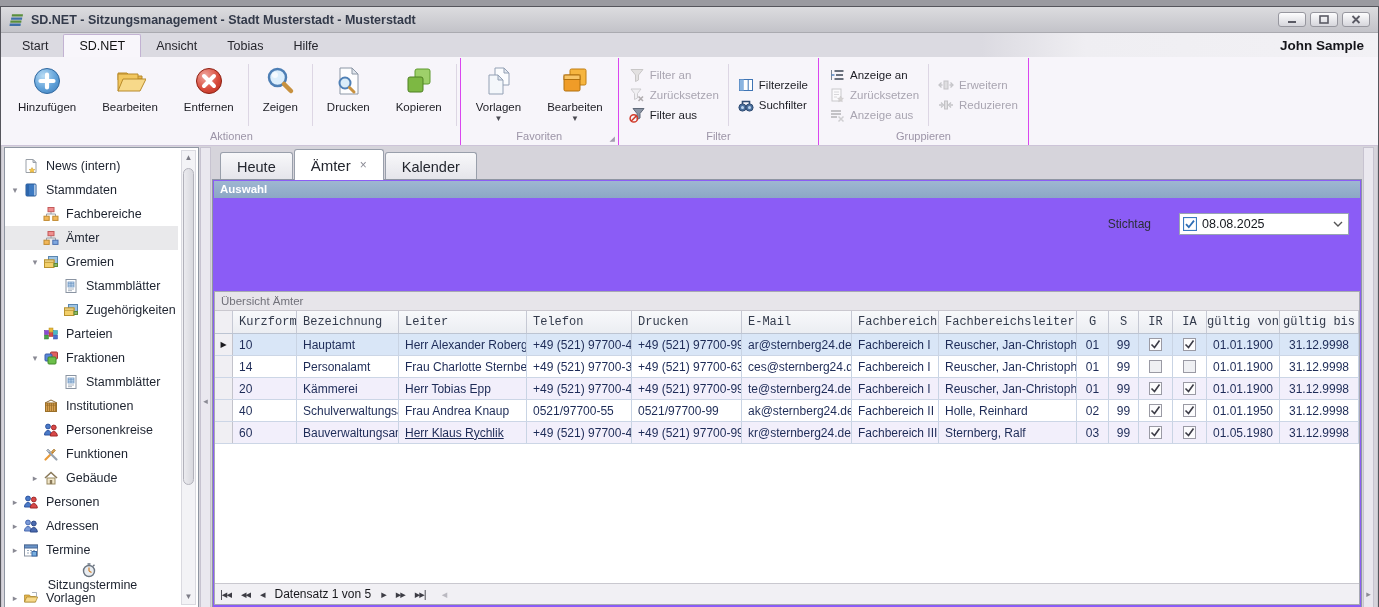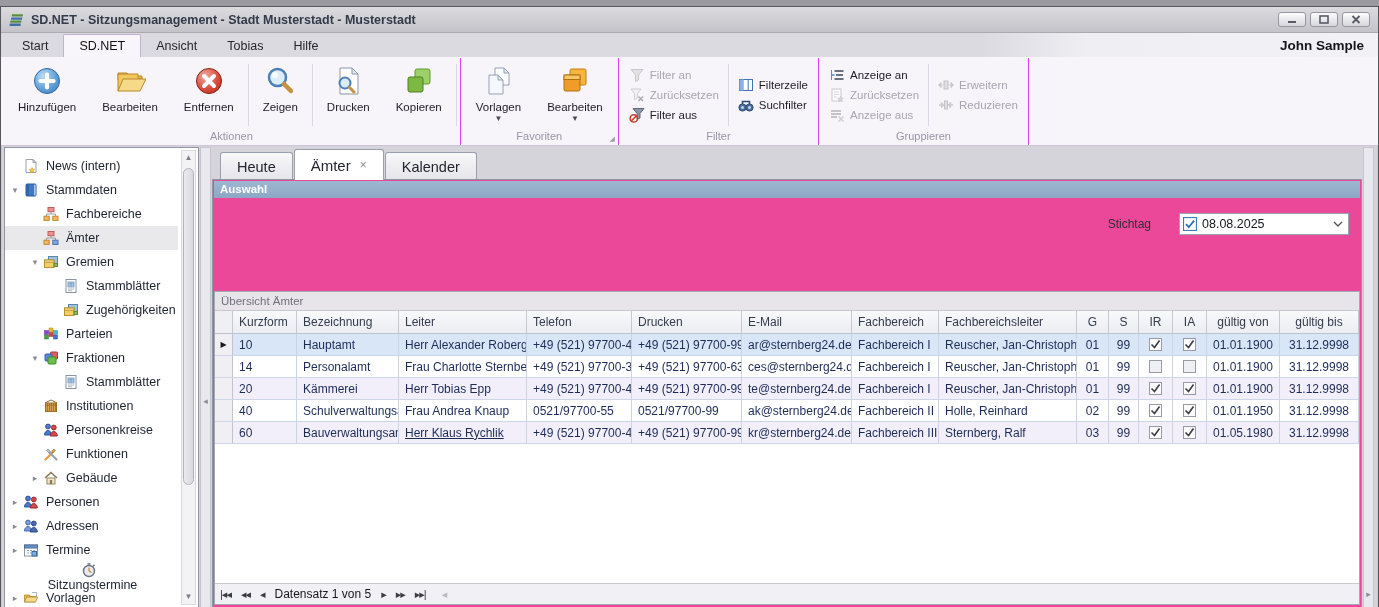--- a/index.html
+++ b/index.html
@@ -52,34 +52,34 @@
   .sarr.dn{bottom:0;}
   .sthumb{position:absolute;left:1px;right:1px;top:17px;height:70%;background:linear-gradient(90deg,#ebebef,#d8d8de);border:1px solid #b2b2bb;border-radius:7px;}
   .vsplit{width:11px;margin:0 1px;background:#eae8ef;border:1px solid #c7c3d0;position:relative;flex:none;}
   .varr{position:absolute;left:0;right:0;text-align:center;font-size:9px;color:#8a8a94;}
 
   .content{flex:1;display:flex;flex-direction:column;min-width:0;}
   .doctabs{height:32px;display:flex;align-items:flex-end;padding-left:8px;}
   .dtab{height:28px;padding:0 16px;display:flex;align-items:center;gap:9px;background:linear-gradient(#f8f8fa,#e4e4ea);border:1px solid #999fab;border-bottom:none;border-radius:3px 3px 0 0;margin-right:1px;font-size:14.5px;color:#23262e;position:relative;top:1px;}
   .dtab.active{height:31px;background:#fff;z-index:3;font-size:15px;top:1px;}
   .tclose{font-size:12px;color:#8a8a94;line-height:10px;}
-  .panel{flex:1;border:1px solid #8f96a2;background:#ec4899;display:flex;flex-direction:column;min-height:0;position:relative;z-index:1;}
+  .panel{flex:1;border:1px solid #8f96a2;background:#8b5cf6;display:flex;flex-direction:column;min-height:0;position:relative;z-index:1;}
 
   .sel-header{height:17px;margin:1px 1px 0 1px;background:linear-gradient(#9eb6d1,#8ca7c5);color:#fff;font-weight:bold;font-size:11.5px;line-height:17px;padding-left:6px;}
   .sel-body{height:88px;display:flex;justify-content:flex-end;align-items:flex-start;padding:15px 12px 0 0;gap:28px;flex:none;}
   .st-label{font-size:12px;color:#2a2e36;margin-top:4px;}
   .date-combo{width:170px;height:22px;background:#fff;border:1px solid #97a4b2;display:flex;align-items:center;padding:0 5px 0 3px;gap:5px;}
   .dc-cb{width:14px;height:14px;flex:none;}
   .dc-val{flex:1;font-size:12.5px;color:#14171d;}
   .dc-chev{flex:none;display:flex;}
 
   .grid-section{flex:1;margin:5px 1px 2px 1px;border:1px solid #a7a9b2;background:#fff;display:flex;flex-direction:column;min-height:0;}
   .grid-title{height:19px;background:#e7e5ea;border-bottom:1px solid #cac8cf;color:#71717a;font-size:11.5px;line-height:18px;padding-left:6px;flex:none;}
   .thead{display:flex;height:23px;background:linear-gradient(#f8f9fb,#ebedf2);border-bottom:1px solid #bcc4d2;flex:none;}
-  .th{border-right:1px solid #c6c9d4;font-size:12px;color:#333b4c;display:flex;align-items:center;padding:0 6px;overflow:hidden;white-space:nowrap;flex:none;}
+  .th{border-right:1px solid #c6c9d4;font-size:12px;color:#333b4c;display:flex;align-items:center;padding:0 6px;overflow:hidden;white-space:nowrap;flex:none;font-family:Liberation Mono, monospace;}
   .th.c{justify-content:center;padding:0 2px;}
   .th.rh{background:#f0eff3;}
   .trow{display:flex;height:22px;background:#fff;border-bottom:1px solid #ccd6e6;flex:none;}
   .trow.alt{background:#f2effb;}
   .trow.sel{background:#d9e6f7;}
   .td{border-right:1px solid #c9d4e4;font-size:12px;color:#1d2b57;display:flex;align-items:center;padding:0 6px;overflow:hidden;white-space:nowrap;flex:none;}
   .td.c{justify-content:center;padding:0 2px;}
   .td.rh{background:#f0eff3;border-right:1px solid #c3c3cb;justify-content:center;padding:0;}
   .rowmark{font-size:8px;color:#1a1a1e;}
   .tfiller{flex:1;background:#fff;}

